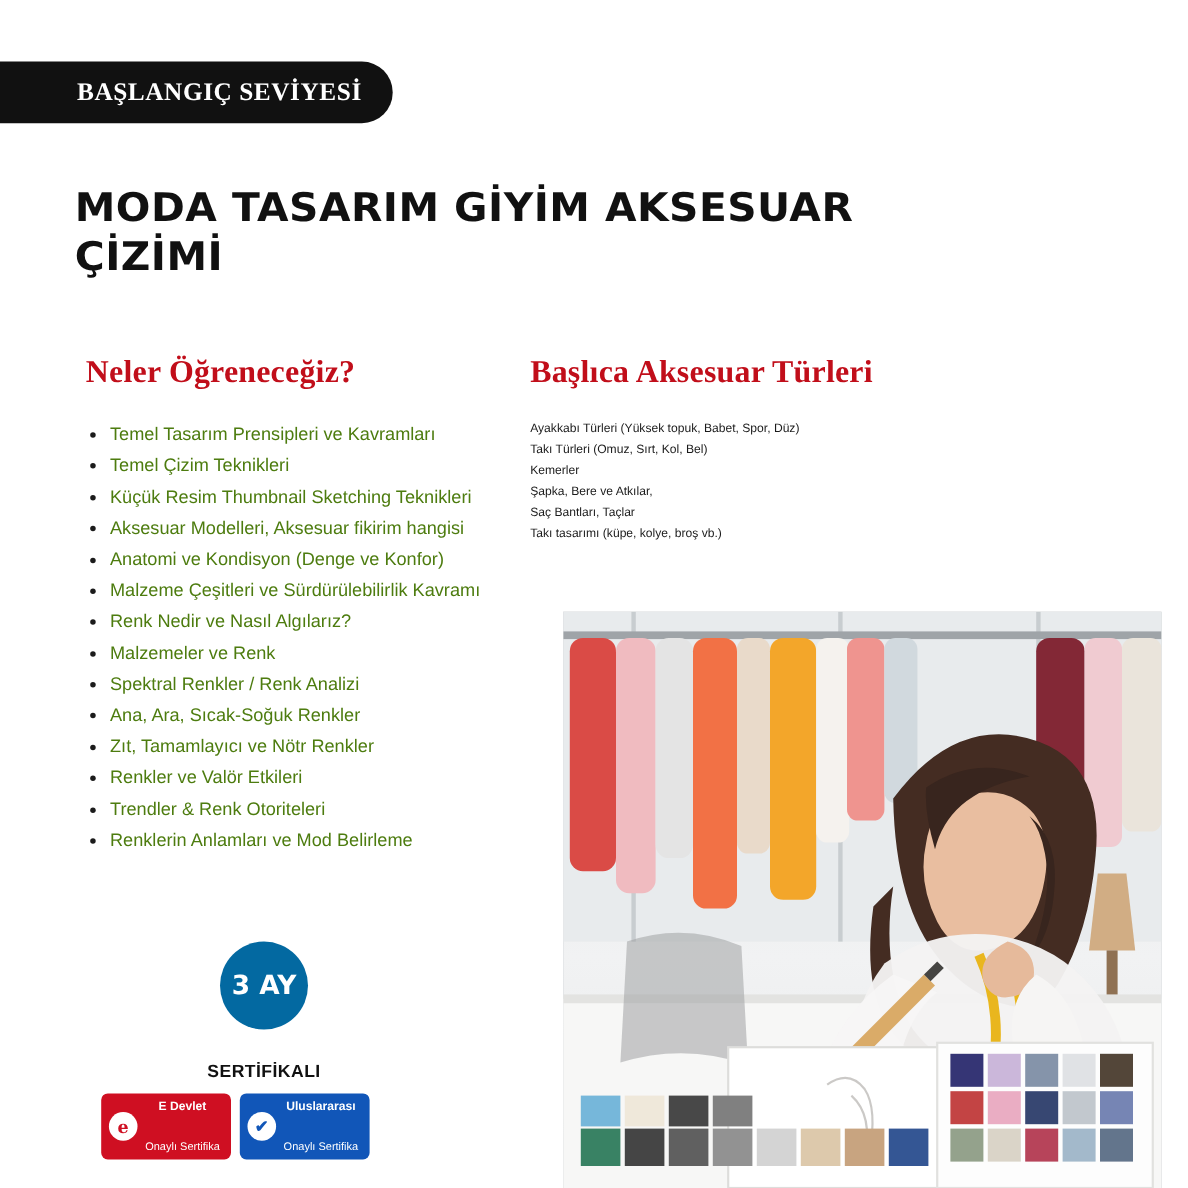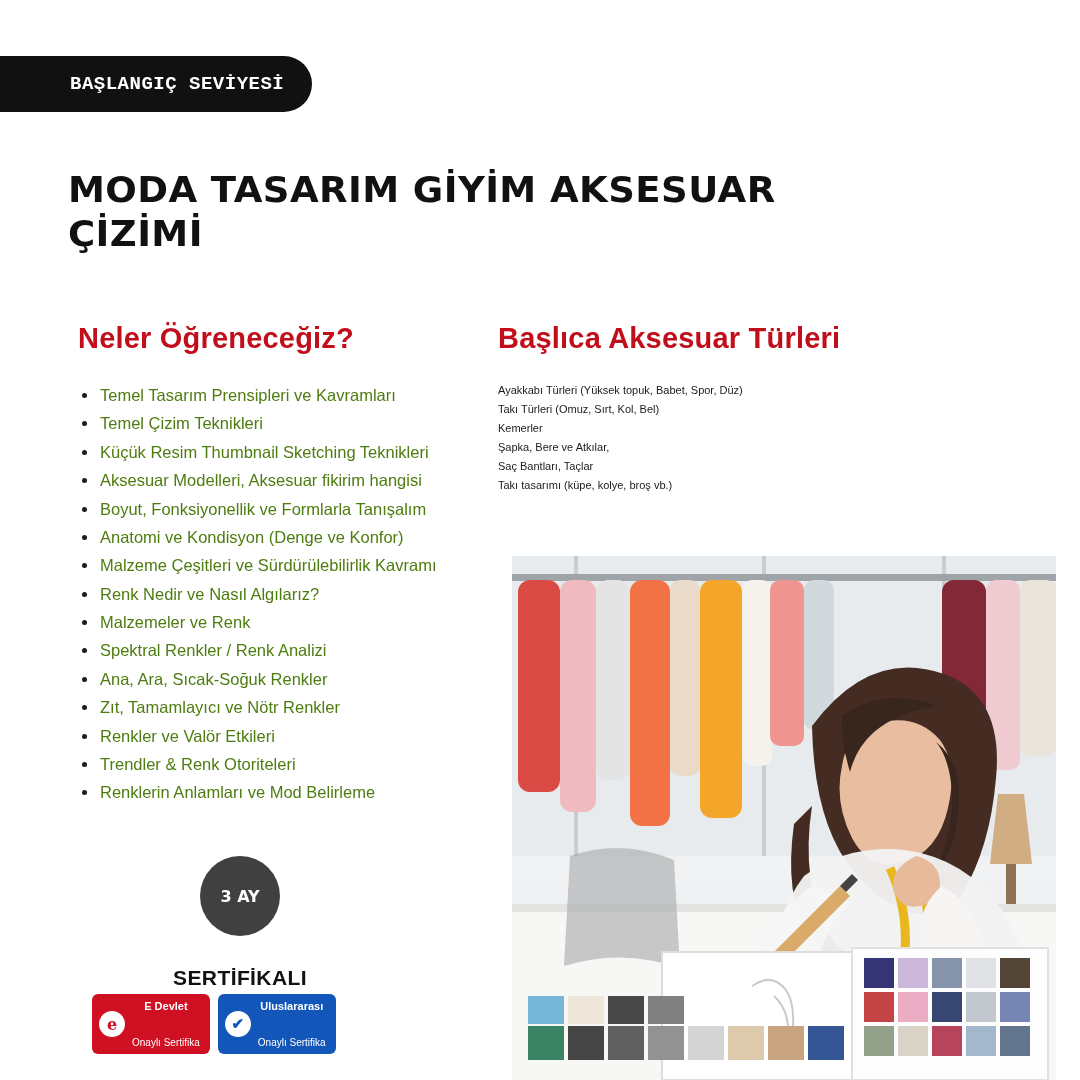--- a/index.html
+++ b/index.html
@@ -25,24 +25,24 @@
     height: 56px;
     background: #111111;
     border-top-right-radius: 28px;
     border-bottom-right-radius: 28px;
     display: flex;
     align-items: center;
     padding: 0 28px 0 70px;
   }
   .level-badge span {
     color: #ffffff;
-    font-size: 19px;
+    font-size: 23px;
     font-weight: bold;
     letter-spacing: 0.5px;
-    font-family: Liberation Mono, monospace;
+    font-family: Liberation Serif, serif;
   }
 
   
   .main-title {
     position: absolute;
     left: 68px;
     top: 168px;
     width: 760px;
     color: #111111;
     font-family: "DejaVu Sans", sans-serif;
@@ -57,27 +57,27 @@
 
   
   .col-left {
     position: absolute;
     left: 68px;
     top: 322px;
     width: 400px;
   }
   .col-right {
     position: absolute;
-    left: 498px;
+    left: 482px;
     top: 322px;
     width: 560px;
   }
   .section-head {
     color: #c10e1a;
-    font-family: Liberation Sans, sans-serif;
+    font-family: Liberation Serif, serif;
     font-weight: bold;
     font-size: 29px;
     letter-spacing: 0.2px;
     margin-bottom: 26px;
   }
   .col-left .section-head { padding-left: 10px; }
 
   ul.bullets {
     list-style: none;
     padding-left: 4px;
@@ -109,38 +109,38 @@
   }
 
   
   .duration-circle {
     position: absolute;
     left: 200px;
     top: 856px;
     width: 80px;
     height: 80px;
     border-radius: 50%;
-    background: #404040;
+    background: #0369a1;
     color: #ffffff;
     display: flex;
     align-items: center;
     justify-content: center;
     font-family: "DejaVu Sans", sans-serif;
     font-weight: bold;
-    font-size: 16px;
+    font-size: 24px;
   }
 
   
   .cert-label {
     position: absolute;
     left: 68px;
     top: 966px;
     width: 344px;
     text-align: center;
-    font-size: 21px;
+    font-size: 16px;
     font-weight: bold;
     color: #111111;
     letter-spacing: 0.4px;
   }
   .cert-badges {
     position: absolute;
     left: 92px;
     top: 994px;
     display: flex;
     gap: 8px;
@@ -194,21 +194,20 @@
 
   <div class="main-title">MODA TASARIM GİYİM AKSESUAR ÇİZİMİ</div>
 
   <div class="col-left">
     <div class="section-head">Neler Öğreneceğiz?</div>
     <ul class="bullets">
       <li>Temel Tasarım Prensipleri ve Kavramları</li>
       <li>Temel Çizim Teknikleri</li>
       <li>Küçük Resim Thumbnail Sketching Teknikleri</li>
       <li>Aksesuar Modelleri, Aksesuar fikirim hangisi</li>
-      <li>Boyut, Fonksiyonellik ve Formlarla Tanışalım</li>
       <li>Anatomi ve Kondisyon (Denge ve Konfor)</li>
       <li>Malzeme Çeşitleri ve Sürdürülebilirlik Kavramı</li>
       <li>Renk Nedir ve Nasıl Algılarız?</li>
       <li>Malzemeler ve Renk</li>
       <li>Spektral Renkler / Renk Analizi</li>
       <li>Ana, Ara, Sıcak-Soğuk Renkler</li>
       <li>Zıt, Tamamlayıcı ve Nötr Renkler</li>
       <li>Renkler ve Valör Etkileri</li>
       <li>Trendler &amp; Renk Otoriteleri</li>
       <li>Renklerin Anlamları ve Mod Belirleme</li>

